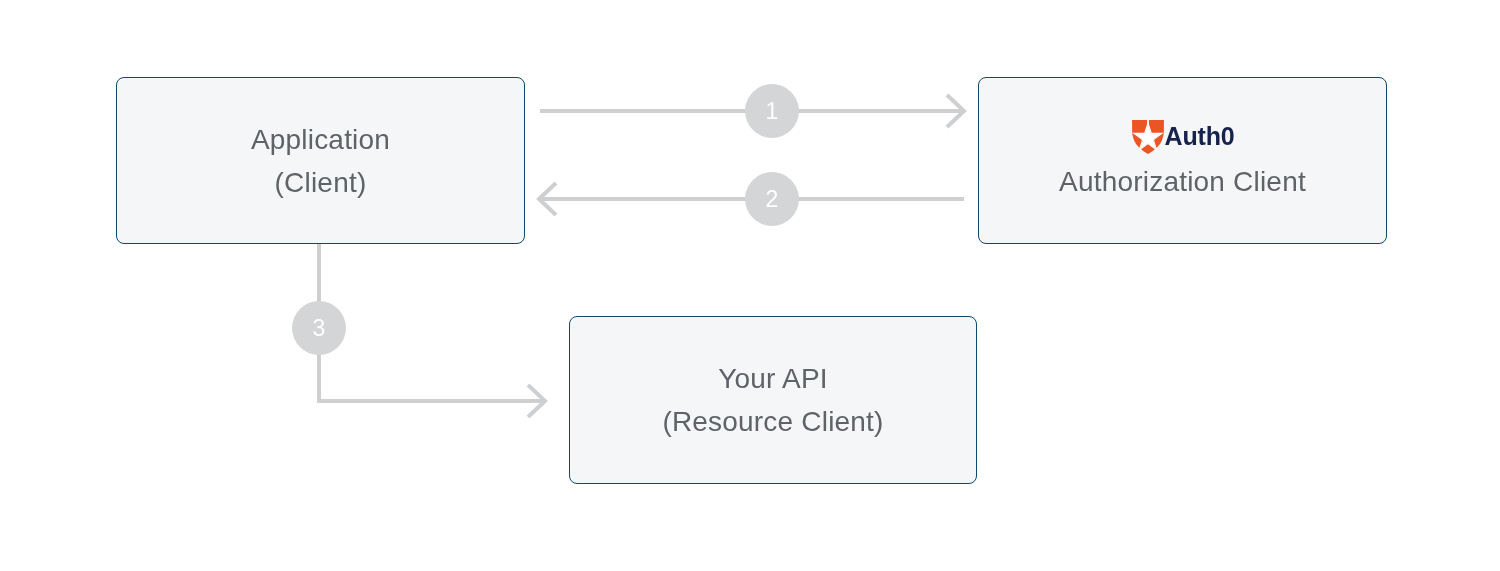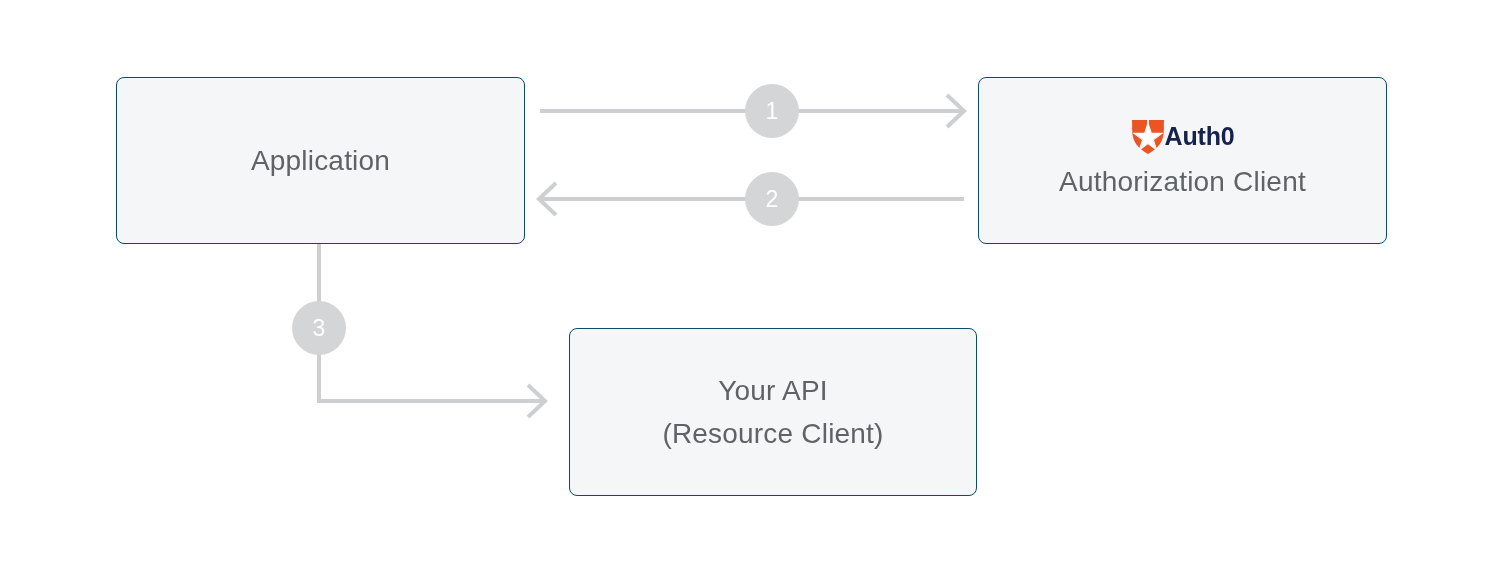--- a/index.html
+++ b/index.html
@@ -47,21 +47,21 @@
   
   #box-authorization-server {
     left: 978px;
     top: 77px;
     width: 409px;
     height: 167px;
   }
   
   #box-your-api {
     left: 569px;
-    top: 328px;
+    top: 316px;
     width: 408px;
     height: 168px;
   }
   .auth0-brand {
     display: flex;
     flex-direction: row;
     align-items: center;
     justify-content: center;
     margin-bottom: 6px;
   }
@@ -136,20 +136,21 @@
     </g>
 
     <g>
       <polyline class="conn-line" points="319,244 319,401 545,401"></polyline>
       <polyline class="conn-head" points="528,385 545,401 528,417"></polyline>
     </g>
   </svg>
 
   <div class="node-box" id="box-application">
     <div class="node-line">Application</div>
+    <div class="node-line">(Client)</div>
   </div>
 
   <div class="node-box" id="box-authorization-server">
     <div class="auth0-brand">
       <span>
         <svg class="auth0-logo" viewBox="0 0 64 68" xmlns="http://www.w3.org/2000/svg" aria-hidden="true">
           <path fill="#eb5424" d="M32 68C12 56 2 44 2 22V4h60v18c0 22-10 34-30 46z"></path>
           <path fill="#ffffff" d="M32 6.5l7.2 22.1h23.2L43.6 42.3l7.2 22.1L32 50.7 13.2 64.4l7.2-22.1L1.6 28.6h23.2z" transform="translate(0,-2) scale(0.98) translate(0.6,2)"></path>
           <path fill="#eb5424" d="M32 13.5l5.6 17.2h18.1L41.1 41.3l5.6 17.2L32 47.9 17.3 58.5l5.6-17.2L8.3 30.7h18.1z" transform="translate(0,0)"></path>
           <path fill="#ffffff" d="M32 12l5.9 18.1h19L41.5 41.3l5.9 18.1L32 48.2 16.6 59.4l5.9-18.1L7.1 30.1h19z"></path>

